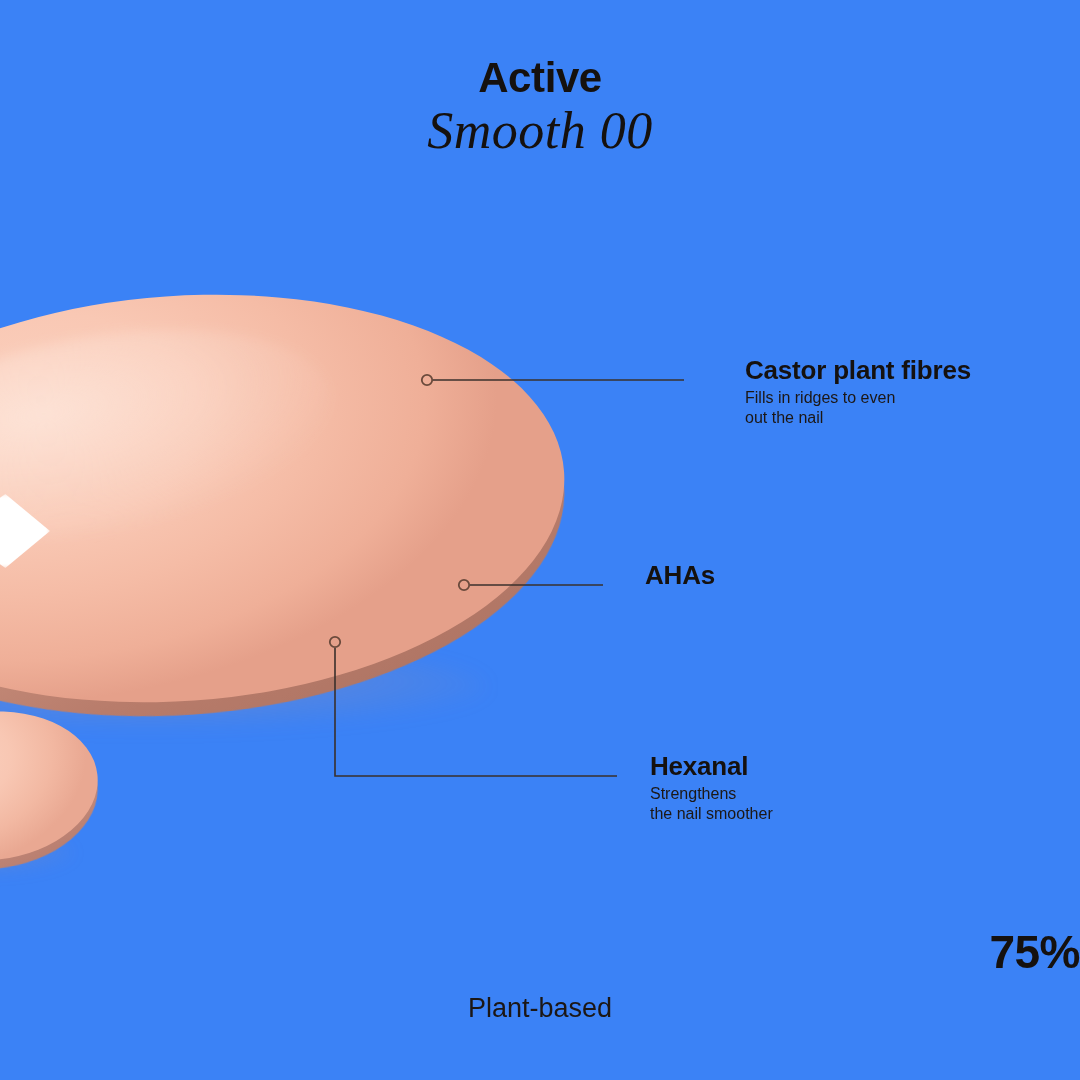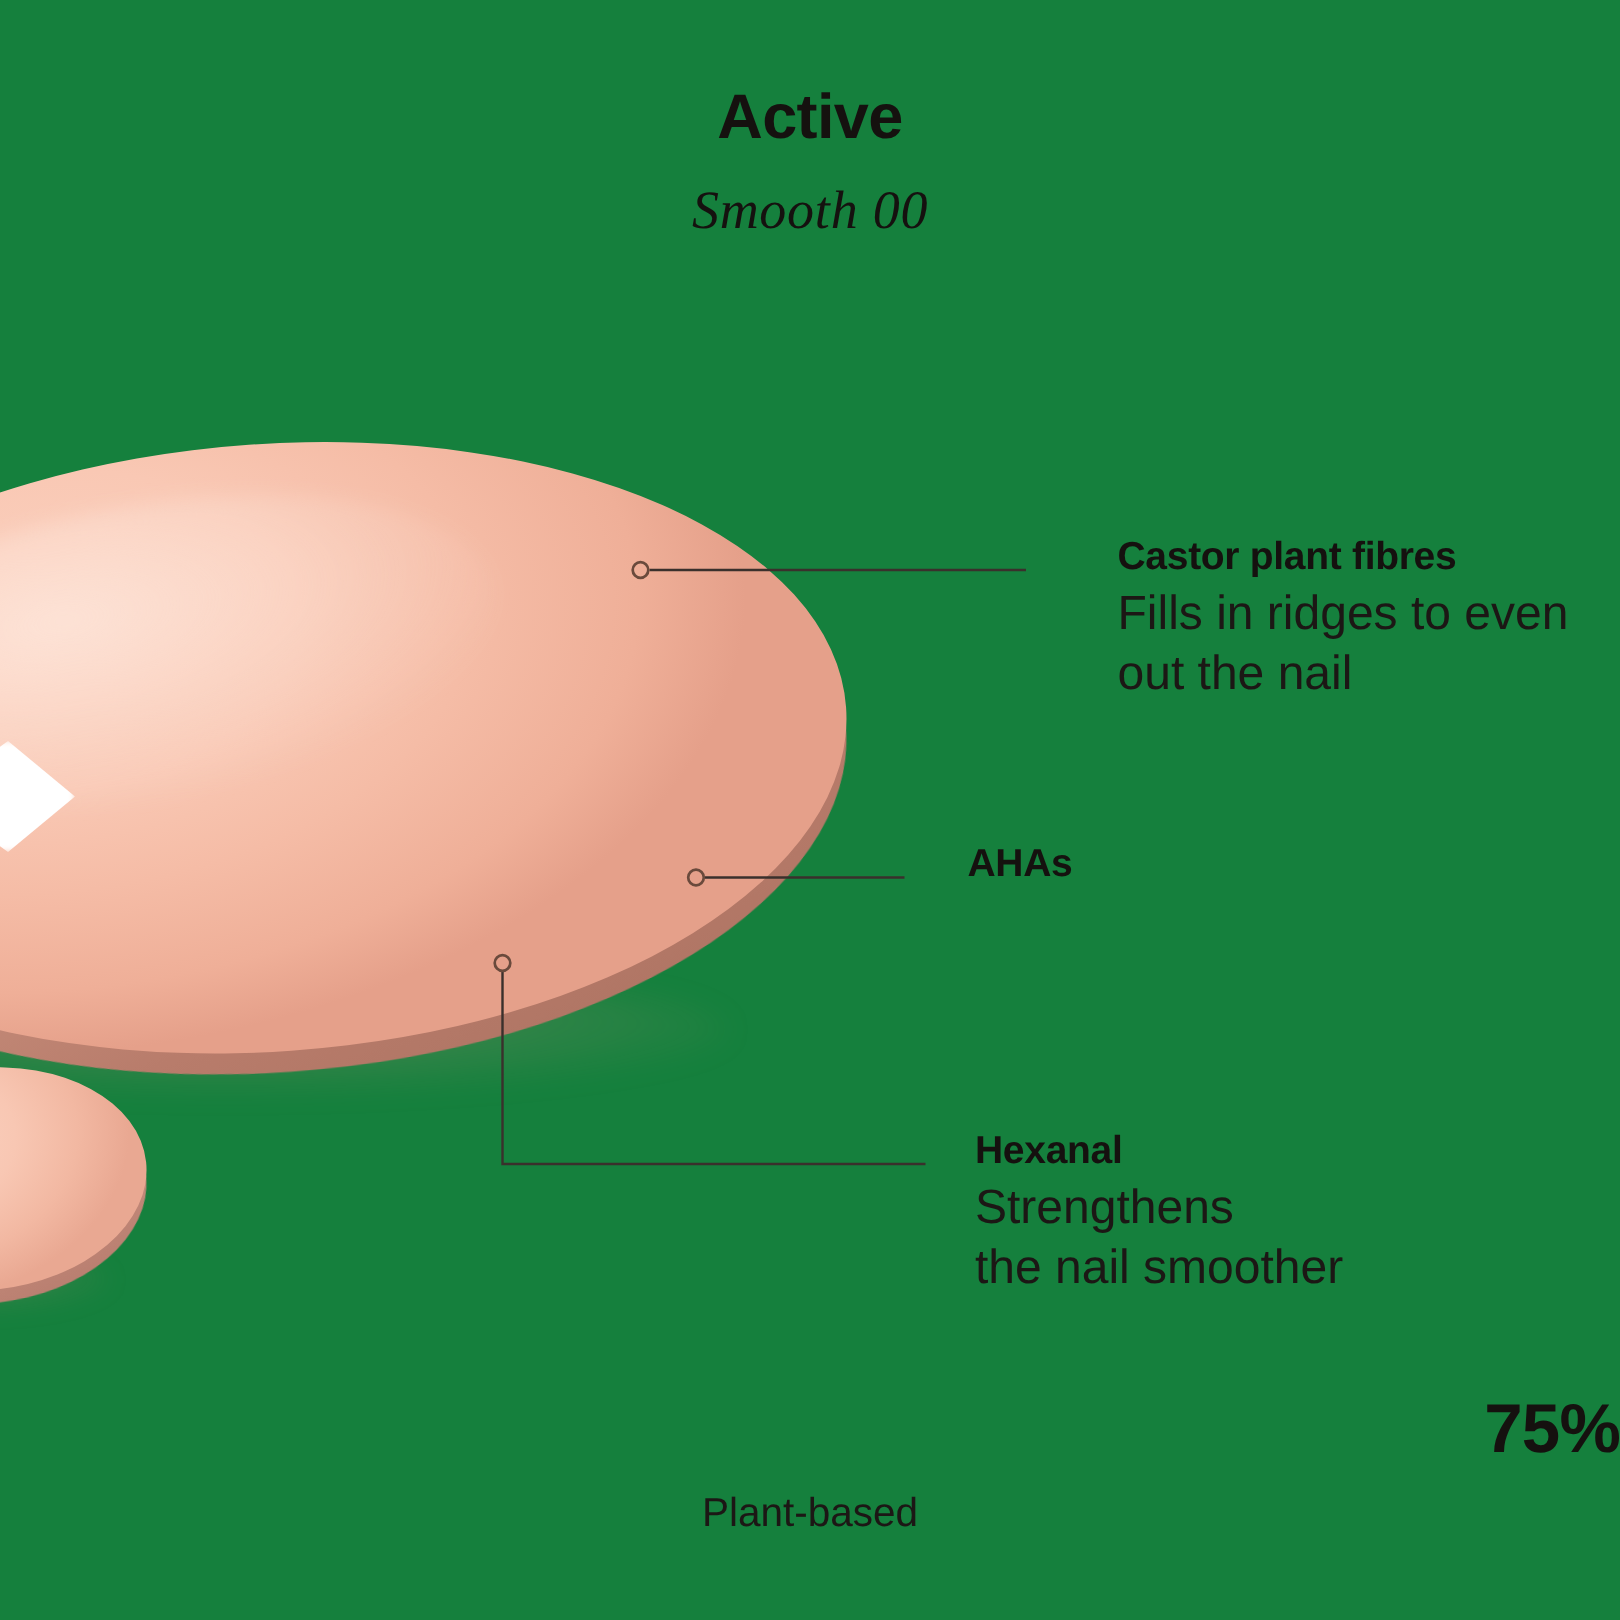--- a/index.html
+++ b/index.html
@@ -8,21 +8,21 @@
   html, body {
     width:1080px; height:1080px;
     overflow:hidden;
     background:#FCEAE0;
     font-family:"Liberation Sans", sans-serif;
   }
 
   #stage {
     position:relative;
     width:1080px; height:1080px;
-    background:#15803d;
+    background:#3b82f6;
     overflow:hidden;
   }
 
   
   #header {
     position:absolute;
     left:0; right:0; top:56px;
     text-align:center;
   }
   #title-main {
@@ -30,24 +30,24 @@
     font-weight:700;
     font-size:42px;
     letter-spacing:-0.4px;
     color:#15110F;
     line-height:1.05;
   }
   #title-sub {
     font-family:"Liberation Serif", serif;
     font-style:italic;
     font-weight:400;
-    font-size:36px;
+    font-size:52px;
     color:#15110F;
     line-height:1.15;
-    margin-top:20px;
+    margin-top:1px;
     letter-spacing:0.5px;
     text-align:center;
   }
 
   
   .drop-wrap { position:absolute; }
 
   
   #drop-large {
     left:-205px; top:296px;
@@ -134,21 +134,21 @@
     font-family:"Liberation Sans", sans-serif;
     font-weight:700;
     font-size:26px;
     color:#15110F;
     letter-spacing:-0.2px;
     line-height:1.15;
   }
   .callout-body {
     font-family:"Liberation Sans", sans-serif;
     font-weight:400;
-    font-size:32px;
+    font-size:16px;
     color:#1C1715;
     line-height:1.26;
     margin-top:2px;
     white-space:pre-line;
   }
 
   #callout-0 { left:721px; top:356px;margin-left:24px; }
   #callout-1 { left:631px; top:561px;margin-left:14px; }
   #callout-2 { left:650px; top:752px; }
 

